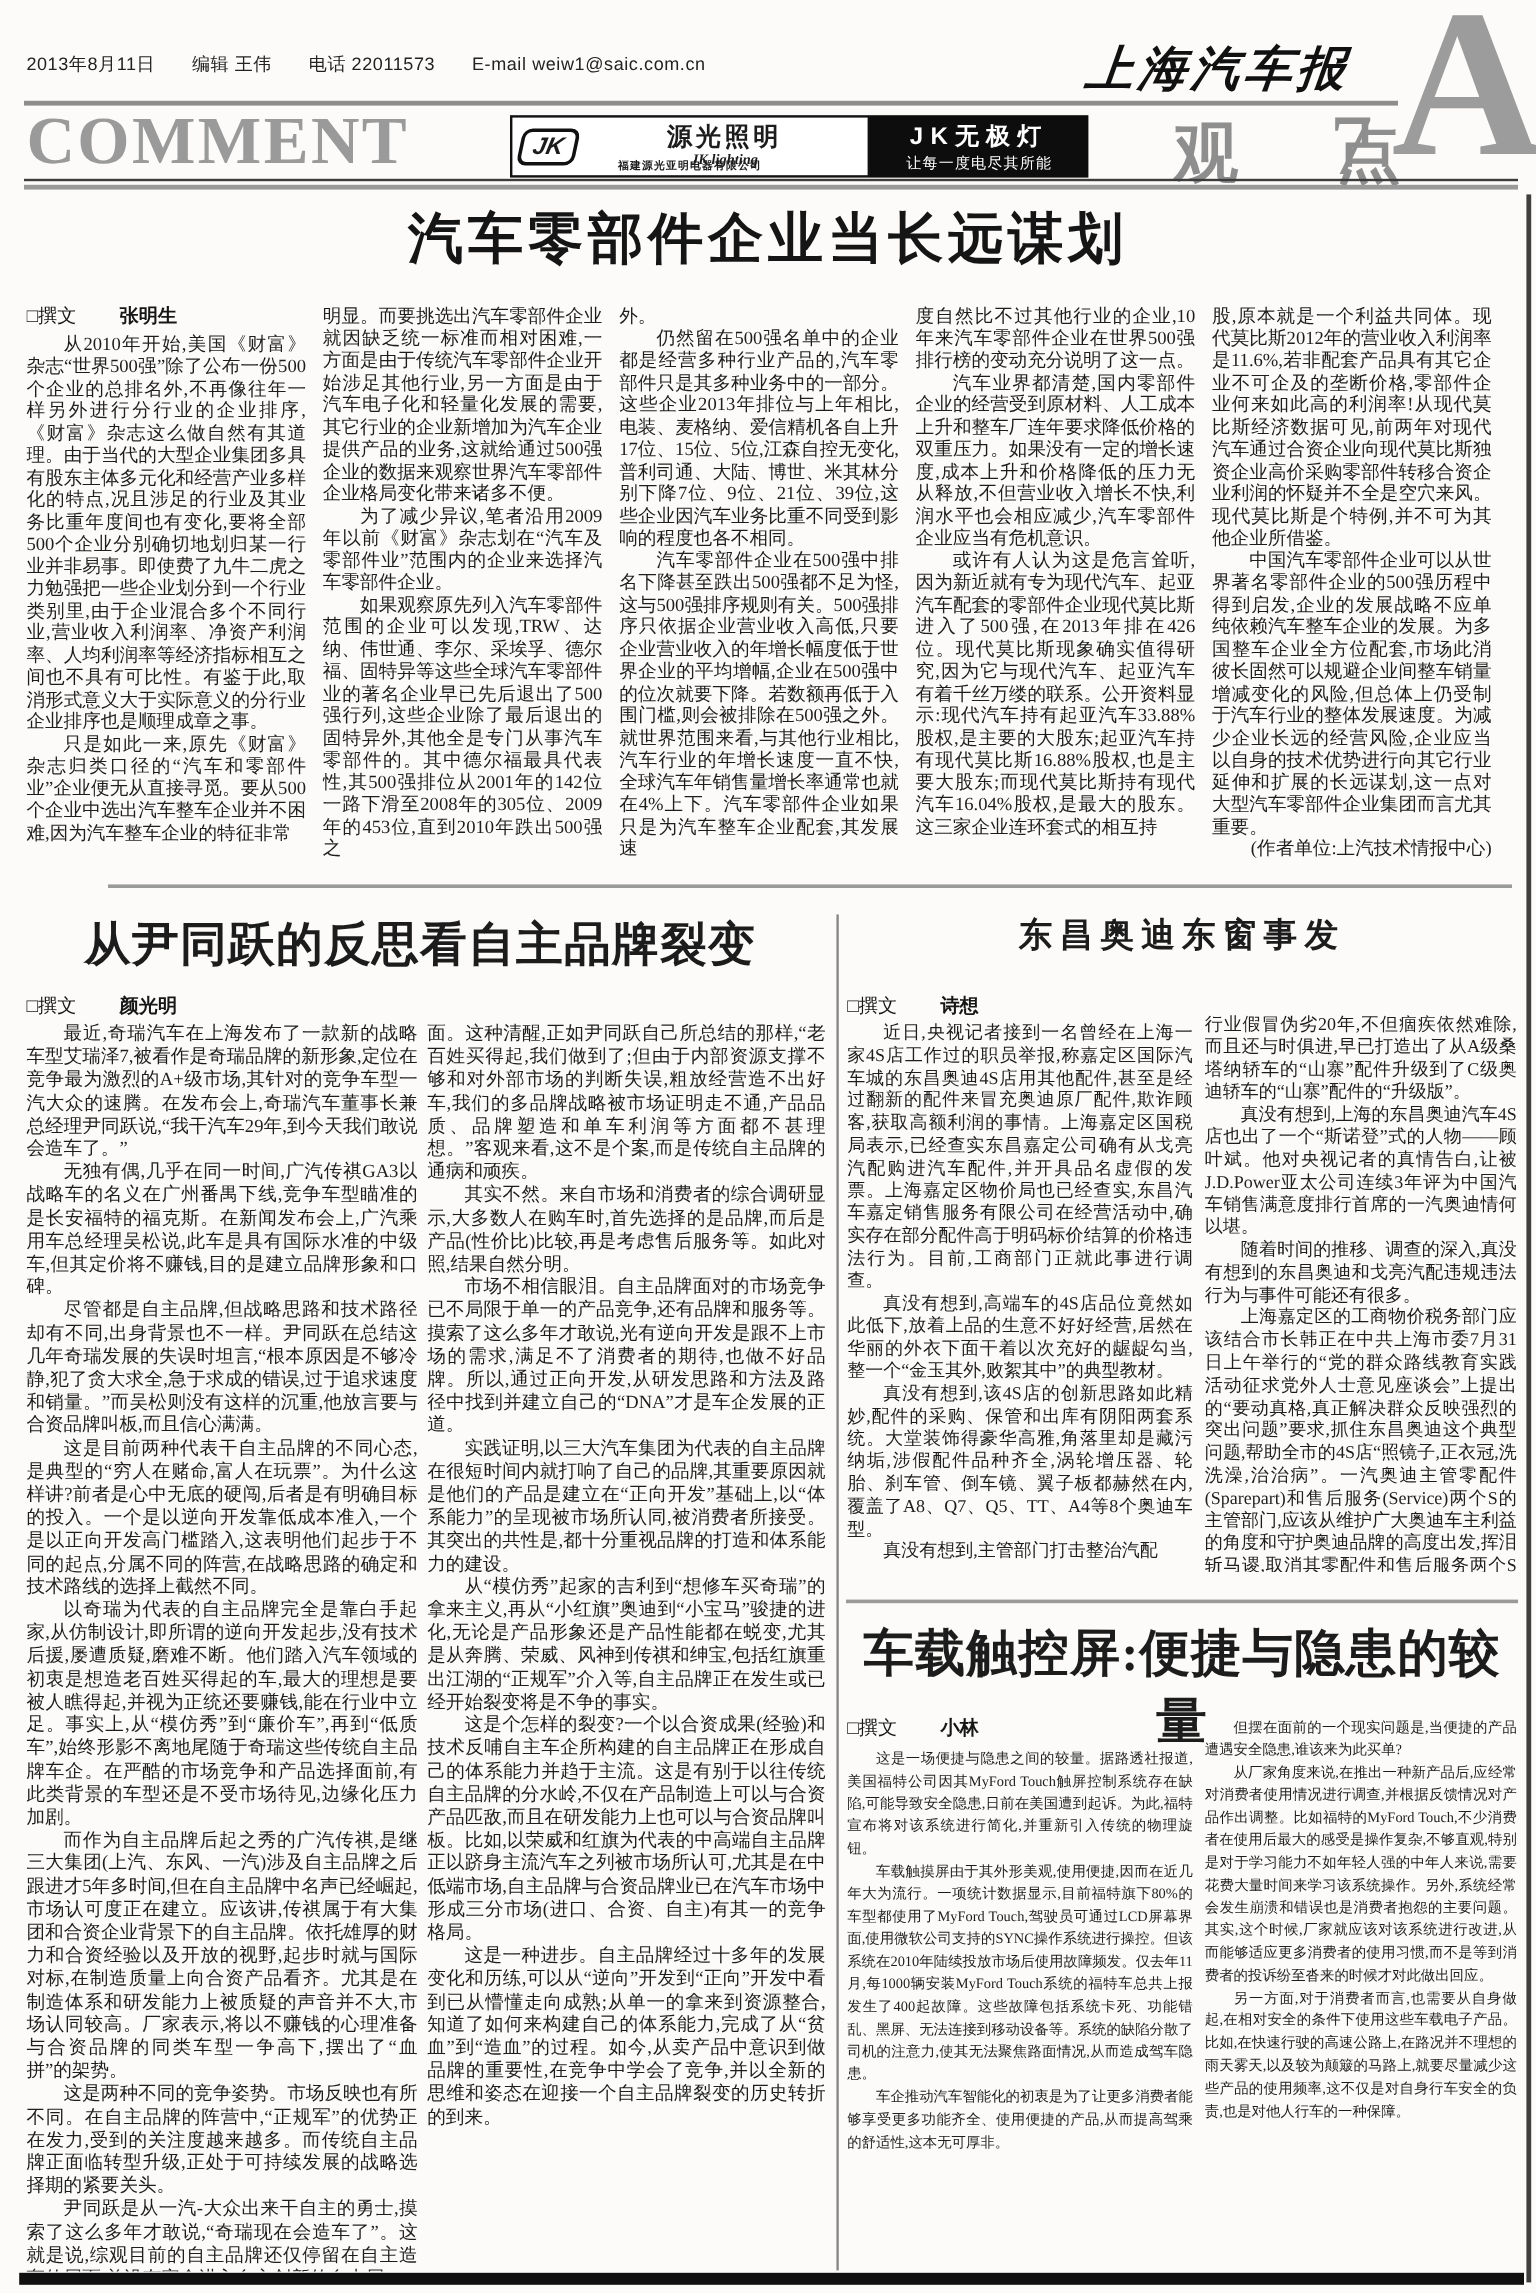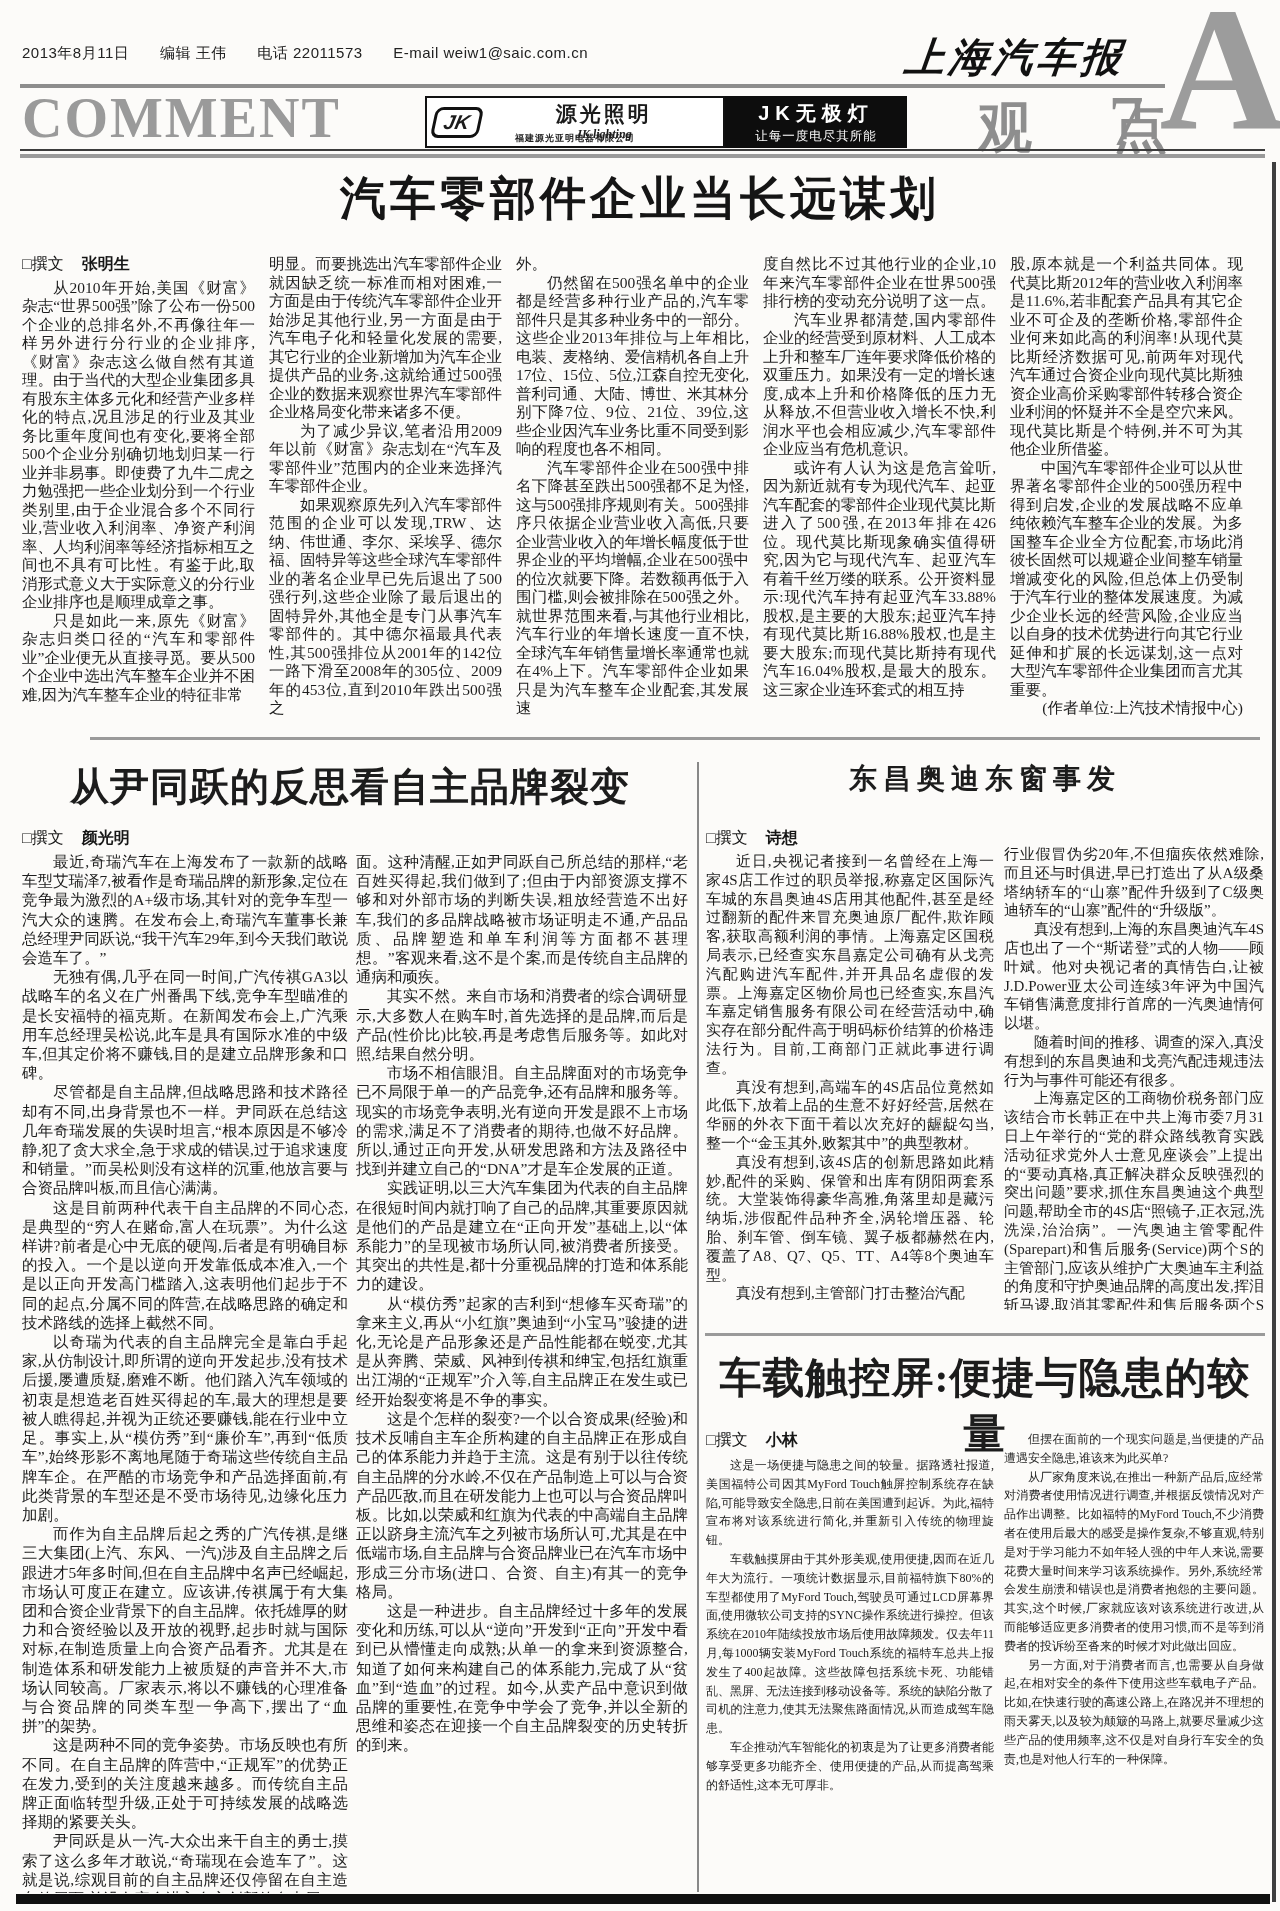--- a/index.html
+++ b/index.html
@@ -38,21 +38,21 @@
   .vdiv{left:697px;top:762px;width:2px;height:1130px;background:#888;}
   .bot-bar{left:16px;top:1894px;width:1254px;height:10px;background:#101010;}
   .right-bar{left:1272px;top:162px;width:4px;height:1740px;background:#3f3f3f;}
   
   .h1-main{left:100px;top:168px;width:1080px;text-align:center;font-size:46px;font-weight:bold;letter-spacing:4px;color:#151515;}
   .h2-left{left:25px;top:760px;width:650px;text-align:center;font-size:39px;font-weight:bold;font-family:Liberation Serif, serif;letter-spacing:1px;}
   .h2-right{left:705px;top:760px;width:560px;text-align:center;font-size:28px;font-weight:bold;letter-spacing:6px;}
   .h2-a4{left:705px;top:1350px;width:560px;text-align:center;font-size:42px;font-weight:bold;letter-spacing:1px;}
   .byline{font-size:16px;font-weight:bold;font-family:"Liberation Sans","DejaVu Sans",sans-serif;color:#161616;}
   .byline .sq{font-weight:normal;margin-right:4px;}
-  .byline .au{margin-left:14px;}
+  .byline .au{margin-left:32px;}
   .by-a2{left:22px;top:828px;}
   .by-a3{left:706px;top:828px;}
   .by-a4{left:706px;top:1430px;}
   
   .col{position:absolute;text-align:justify;overflow:hidden;color:#1d1d1d;}
   .col p{margin:0;text-indent:2em;}
   .col p.cont{text-indent:0;}
   .col p.note{text-align:right;text-indent:0;}
   .a1col{top:255px;height:482px;width:233px;font-size:15.5px;line-height:18.5px;}
   .a1c0{left:22px;} .a1c1{left:269px;} .a1c2{left:516px;} .a1c3{left:763px;} .a1c4{left:1010px;}
@@ -146,21 +146,21 @@
     <p>尽管都是自主品牌,但战略思路和技术路径却有不同,出身背景也不一样。尹同跃在总结这几年奇瑞发展的失误时坦言,“根本原因是不够冷静,犯了贪大求全,急于求成的错误,过于追求速度和销量。”而吴松则没有这样的沉重,他放言要与合资品牌叫板,而且信心满满。</p>
     <p>这是目前两种代表干自主品牌的不同心态,是典型的“穷人在赌命,富人在玩票”。为什么这样讲?前者是心中无底的硬闯,后者是有明确目标的投入。一个是以逆向开发靠低成本准入,一个是以正向开发高门槛踏入,这表明他们起步于不同的起点,分属不同的阵营,在战略思路的确定和技术路线的选择上截然不同。</p>
     <p>以奇瑞为代表的自主品牌完全是靠白手起家,从仿制设计,即所谓的逆向开发起步,没有技术后援,屡遭质疑,磨难不断。他们踏入汽车领域的初衷是想造老百姓买得起的车,最大的理想是要被人瞧得起,并视为正统还要赚钱,能在行业中立足。事实上,从“模仿秀”到“廉价车”,再到“低质车”,始终形影不离地尾随于奇瑞这些传统自主品牌车企。在严酷的市场竞争和产品选择面前,有此类背景的车型还是不受市场待见,边缘化压力加剧。</p>
     <p>而作为自主品牌后起之秀的广汽传祺,是继三大集团(上汽、东风、一汽)涉及自主品牌之后跟进才5年多时间,但在自主品牌中名声已经崛起,市场认可度正在建立。应该讲,传祺属于有大集团和合资企业背景下的自主品牌。依托雄厚的财力和合资经验以及开放的视野,起步时就与国际对标,在制造质量上向合资产品看齐。尤其是在制造体系和研发能力上被质疑的声音并不大,市场认同较高。厂家表示,将以不赚钱的心理准备与合资品牌的同类车型一争高下,摆出了“血拼”的架势。</p>
     <p>这是两种不同的竞争姿势。市场反映也有所不同。在自主品牌的阵营中,“正规军”的优势正在发力,受到的关注度越来越多。而传统自主品牌正面临转型升级,正处于可持续发展的战略选择期的紧要关头。</p>
     <p>尹同跃是从一汽-大众出来干自主的勇士,摸索了这么多年才敢说,“奇瑞现在会造车了”。这就是说,综观目前的自主品牌还仅停留在自主造车的层面,并没有完全进入自主创新的自由层</p>
   </div>
 <div class="col a2col a2c1">
     <p class="cont">面。这种清醒,正如尹同跃自己所总结的那样,“老百姓买得起,我们做到了;但由于内部资源支撑不够和对外部市场的判断失误,粗放经营造不出好车,我们的多品牌战略被市场证明走不通,产品品质、品牌塑造和单车利润等方面都不甚理想。”客观来看,这不是个案,而是传统自主品牌的通病和顽疾。</p>
     <p>其实不然。来自市场和消费者的综合调研显示,大多数人在购车时,首先选择的是品牌,而后是产品(性价比)比较,再是考虑售后服务等。如此对照,结果自然分明。</p>
-    <p>市场不相信眼泪。自主品牌面对的市场竞争已不局限于单一的产品竞争,还有品牌和服务等。现实的市场竞争表明,光有逆向开发是跟不上市场的需求,满足不了消费者的期待,也做不好品牌。所以,通过正向开发,从研发思路和方法及路径中找到并建立自己的“DNA”才是车企发展的正道。</p>
+    <p>市场不相信眼泪。自主品牌面对的市场竞争已不局限于单一的产品竞争,还有品牌和服务等。摸索了这么多年才敢说,光有逆向开发是跟不上市场的需求,满足不了消费者的期待,也做不好品牌。所以,通过正向开发,从研发思路和方法及路径中找到并建立自己的“DNA”才是车企发展的正道。</p>
     <p>实践证明,以三大汽车集团为代表的自主品牌在很短时间内就打响了自己的品牌,其重要原因就是他们的产品是建立在“正向开发”基础上,以“体系能力”的呈现被市场所认同,被消费者所接受。其突出的共性是,都十分重视品牌的打造和体系能力的建设。</p>
     <p>从“模仿秀”起家的吉利到“想修车买奇瑞”的拿来主义,再从“小红旗”奥迪到“小宝马”骏捷的进化,无论是产品形象还是产品性能都在蜕变,尤其是从奔腾、荣威、风神到传祺和绅宝,包括红旗重出江湖的“正规军”介入等,自主品牌正在发生或已经开始裂变将是不争的事实。</p>
     <p>这是个怎样的裂变?一个以合资成果(经验)和技术反哺自主车企所构建的自主品牌正在形成自己的体系能力并趋于主流。这是有别于以往传统自主品牌的分水岭,不仅在产品制造上可以与合资产品匹敌,而且在研发能力上也可以与合资品牌叫板。比如,以荣威和红旗为代表的中高端自主品牌正以跻身主流汽车之列被市场所认可,尤其是在中低端市场,自主品牌与合资品牌业已在汽车市场中形成三分市场(进口、合资、自主)有其一的竞争格局。</p>
     <p>这是一种进步。自主品牌经过十多年的发展变化和历练,可以从“逆向”开发到“正向”开发中看到已从懵懂走向成熟;从单一的拿来到资源整合,知道了如何来构建自己的体系能力,完成了从“贫血”到“造血”的过程。如今,从卖产品中意识到做品牌的重要性,在竞争中学会了竞争,并以全新的思维和姿态在迎接一个自主品牌裂变的历史转折的到来。</p>
   </div>
 
 <div class="abs h2-right">东昌奥迪东窗事发</div>
 <div class="abs byline by-a3">
   <span class="sq">□撰文</span><span class="au">诗想</span>
 </div>

